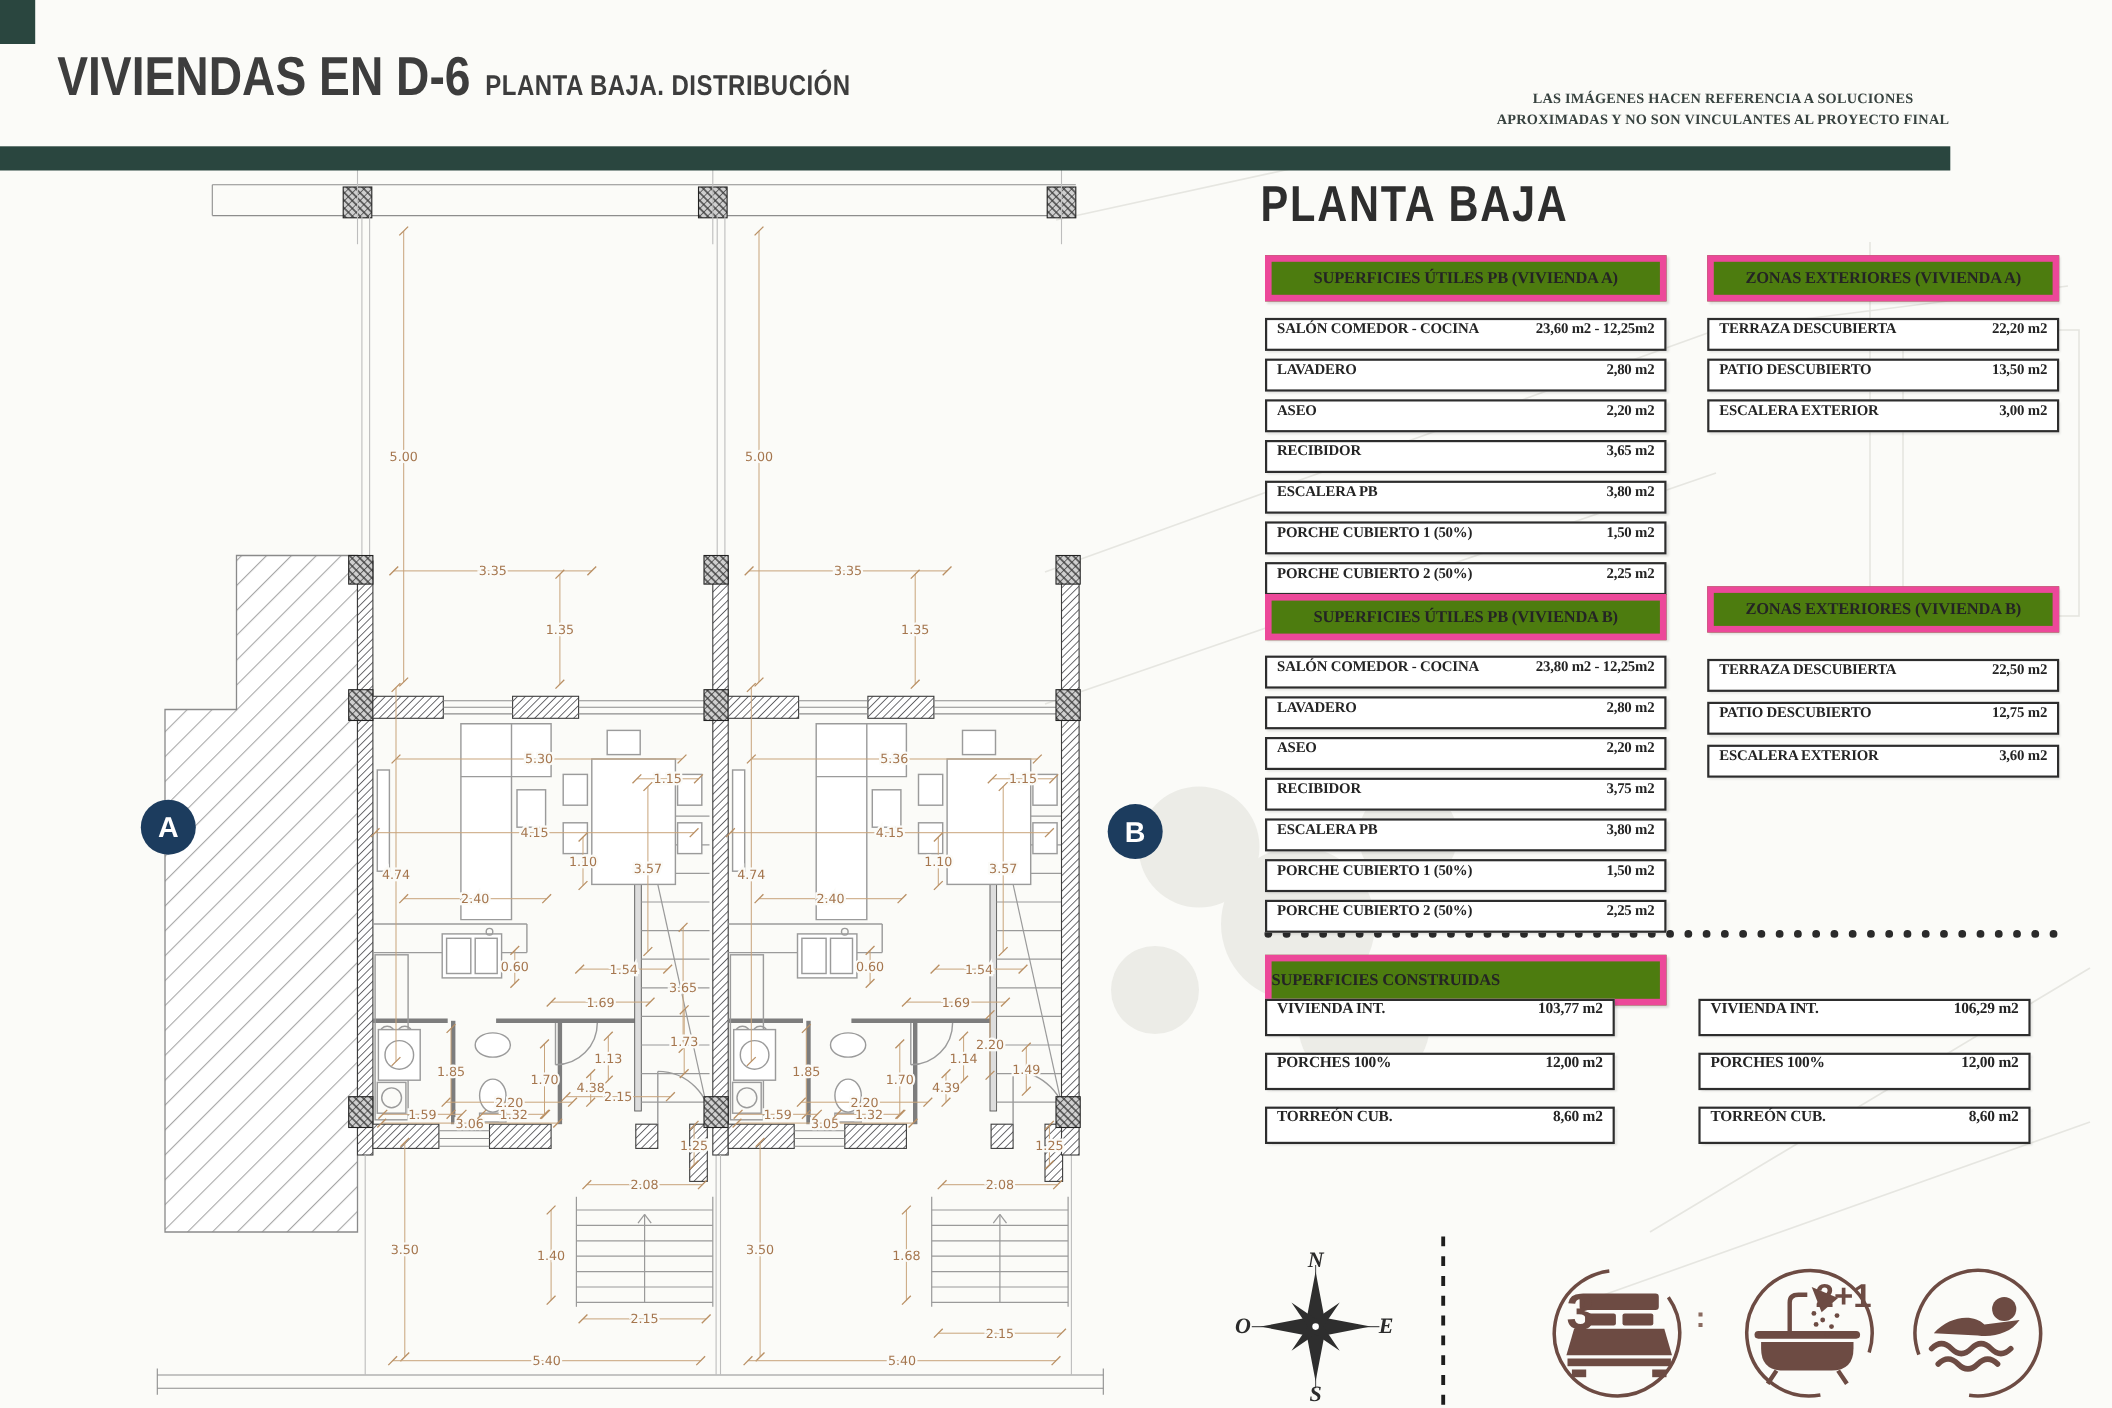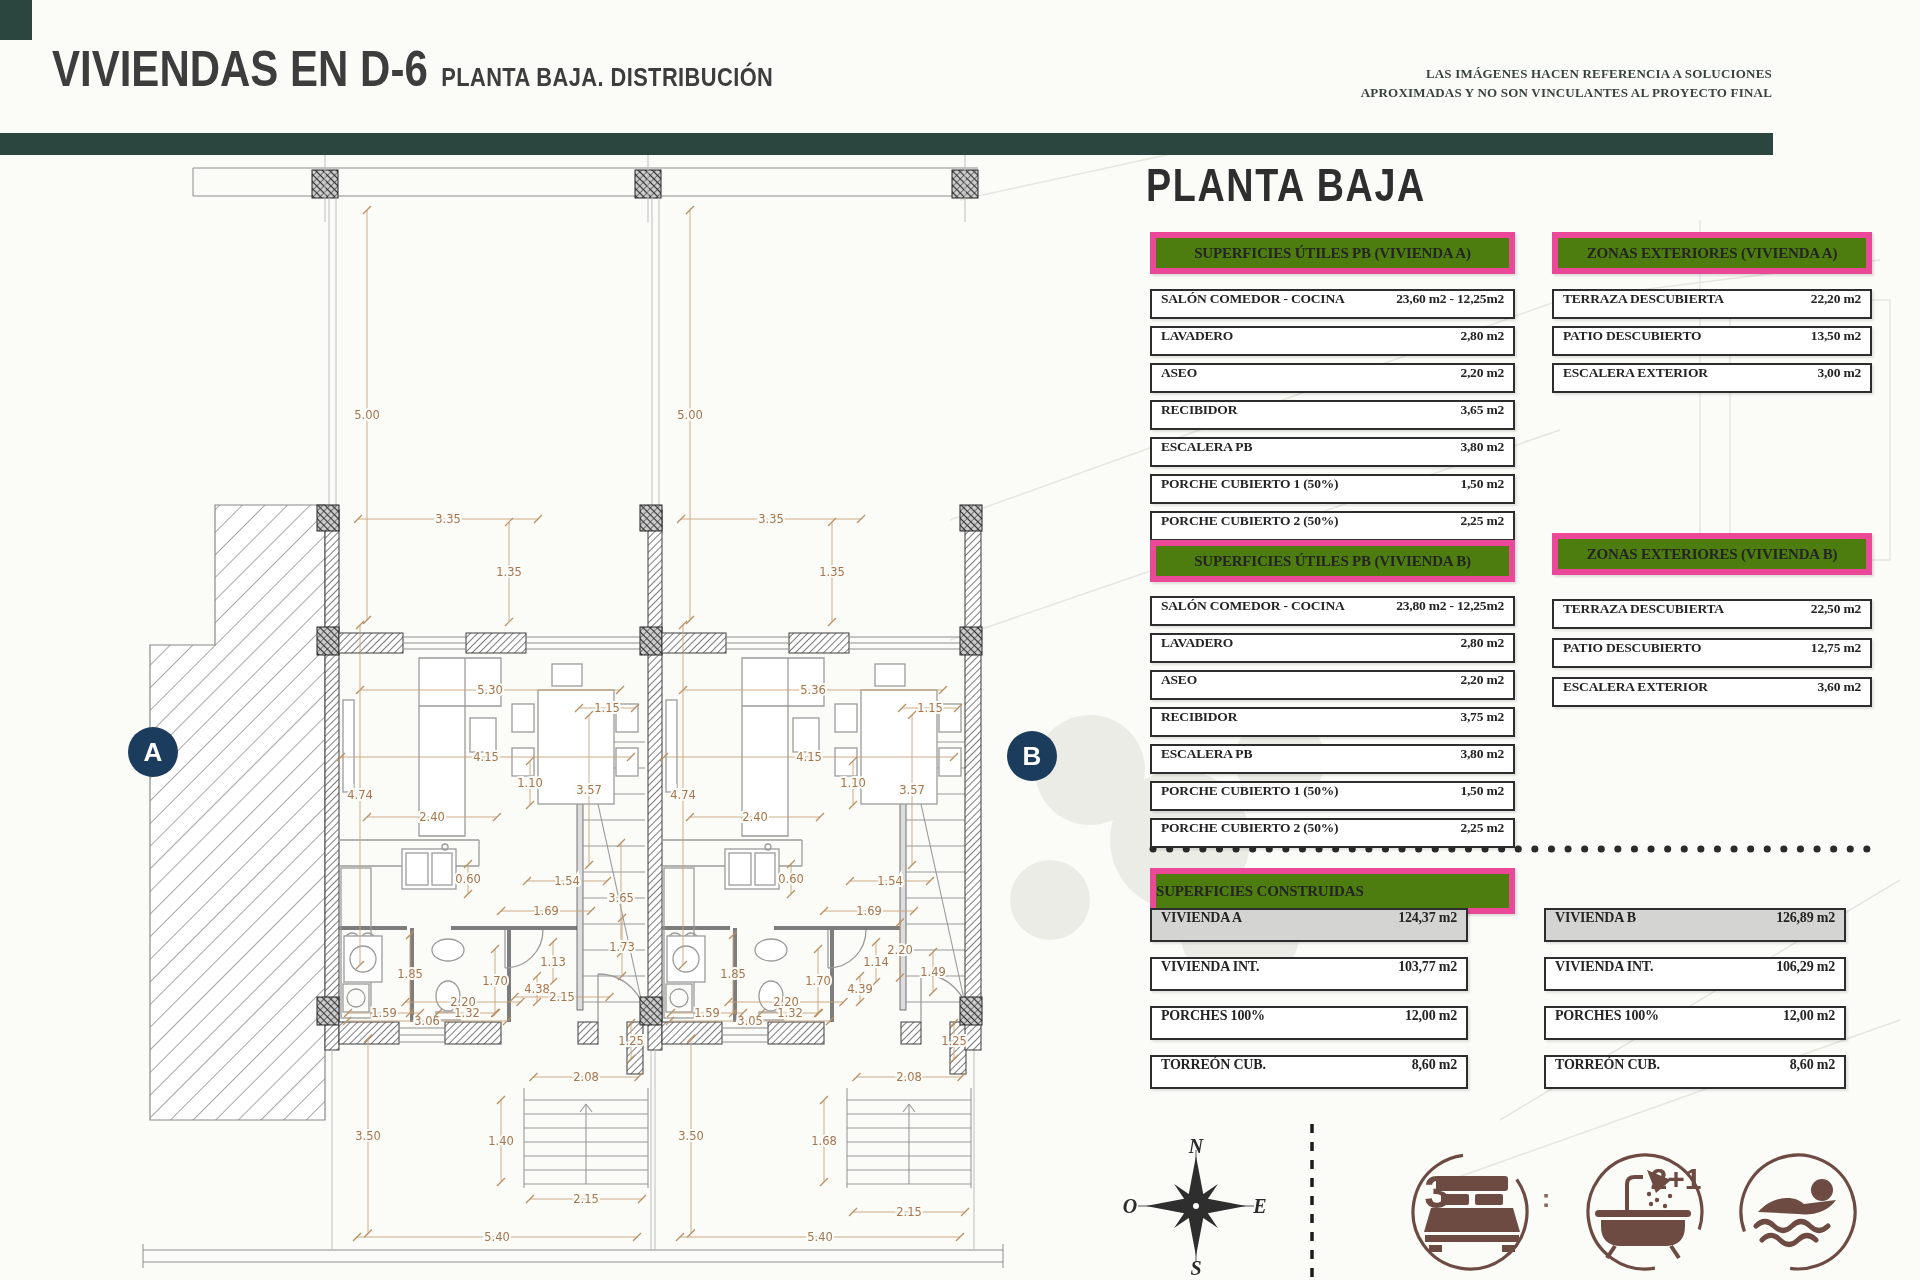--- a/index.html
+++ b/index.html
@@ -4,21 +4,21 @@
 <style>
   html,body{margin:0;padding:0}
   body{width:1920px;height:1280px;position:relative;overflow:hidden;background:#fbfbf8;
        font-family:"Liberation Sans",sans-serif;}
   .abs{position:absolute}
   
   #corner-block{left:0;top:0;width:32px;height:40px;background:#2a463f}
   #title-block{left:52px;top:40px;transform:scaleX(.84);transform-origin:left top;white-space:nowrap;color:#3d3d3d}
   #title-block .t1{font-size:50px;font-weight:700;letter-spacing:0px}
   #title-block .t2{font-size:26px;font-weight:700;margin-left:16px;letter-spacing:.5px}
-  #disclaimer{right:148px;top:64px;text-align:right;font:700 13px "Liberation Serif",serif;
+  #disclaimer{right:148px;top:80px;text-align:center;font:700 13px "Liberation Serif",serif;
               color:#37423f;line-height:19px;letter-spacing:.2px}
   #teal-bar{left:0;top:133px;width:1773px;height:22px;background:#2a463f}
   
   #planta-heading{left:1146px;top:158px;font:700 46px "Liberation Sans",sans-serif;color:#2e2e2e;
                   letter-spacing:2px;transform:scaleX(.82);transform-origin:left top;white-space:nowrap}
   
   .tbl{position:absolute}
   .tbl .hd{height:30px;background:#4d7c0f;border:6px solid #ec4899;display:flex;align-items:center;
            justify-content:center;font:700 15px "Liberation Serif",serif;color:#242424;
            box-shadow:2px 2px 2px rgba(0,0,0,.12);margin-bottom:15px;letter-spacing:-.2px}
@@ -748,43 +748,35 @@
       <span>ESCALERA EXTERIOR</span>
       <span>3,60 m2</span>
     </div>
 </div>
 
 <div class="tbl" id="tbl-constr-hd">
   <div class="hd">SUPERFICIES CONSTRUIDAS</div>
 </div>
 
 <div class="tbl constr" id="tbl-constr-l">
-  <div class="row g">
-      <span>VIVIENDA A</span>
-      <span>124,37 m2</span>
-    </div>
   <div class="row">
       <span>VIVIENDA INT.</span>
       <span>103,77 m2</span>
     </div>
   <div class="row">
       <span>PORCHES 100%</span>
       <span>12,00 m2</span>
     </div>
   <div class="row">
       <span>TORREÓN CUB.</span>
       <span>8,60 m2</span>
     </div>
 </div>
 
 <div class="tbl constr" id="tbl-constr-r">
-  <div class="row g">
-      <span>VIVIENDA B</span>
-      <span>126,89 m2</span>
-    </div>
   <div class="row">
       <span>VIVIENDA INT.</span>
       <span>106,29 m2</span>
     </div>
   <div class="row">
       <span>PORCHES 100%</span>
       <span>12,00 m2</span>
     </div>
   <div class="row">
       <span>TORREÓN CUB.</span>

